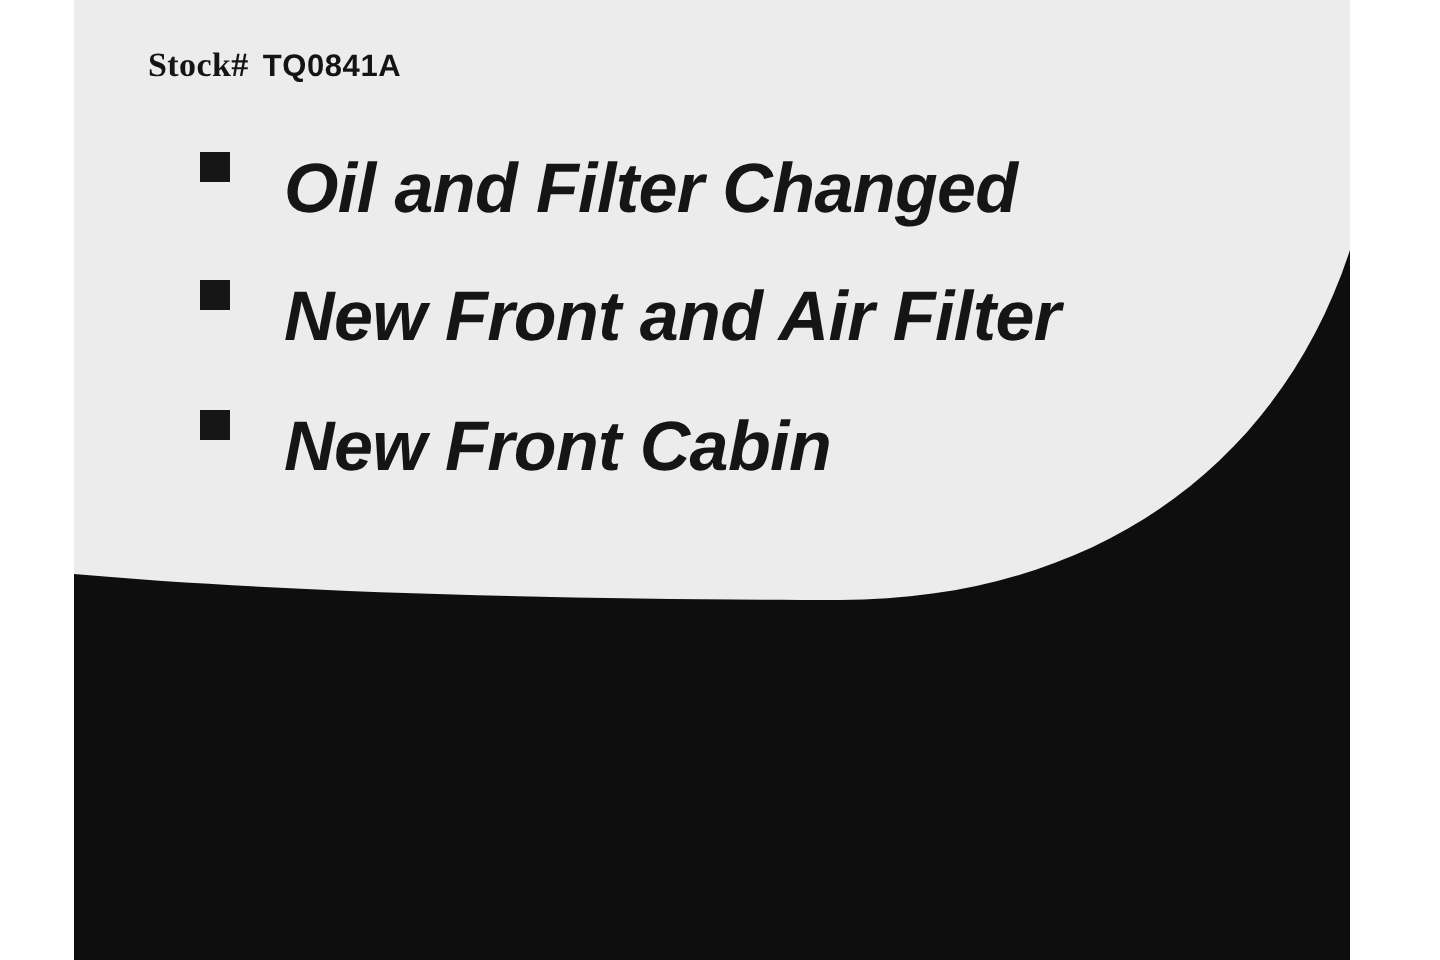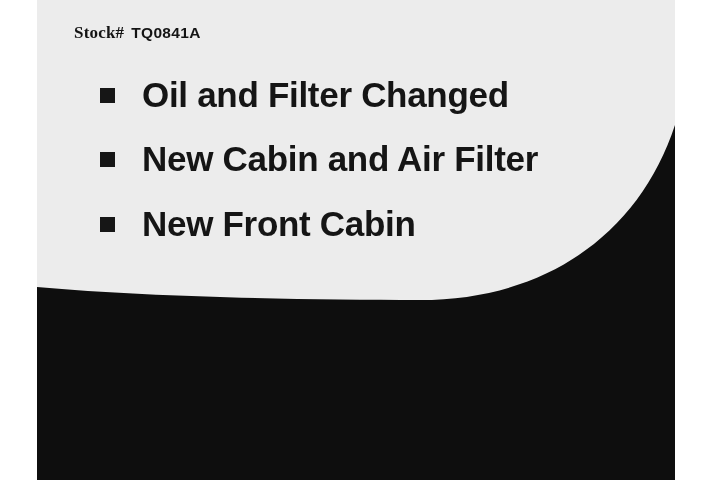--- a/index.html
+++ b/index.html
@@ -62,22 +62,23 @@
     left: 0;
     top: 0;
     margin: 0;
     padding: 0;
     list-style: none;
   }
   .bullet-item {
     position: absolute;
     left: 100px;
     display: flex;
-    align-items: center;
+    align-items: flex-start;
     white-space: nowrap;
+    font-style: italic;
   }
   .bullet-item.b0 { top: 75px; }
   .bullet-item.b1 { top: 139px; }
   .bullet-item.b2 { top: 204px; }
 
   .bullet-marker {
     width: 15px;
     height: 15px;
     background: #161616;
     flex: 0 0 auto;
@@ -118,21 +119,21 @@
       <span class="stock-label">Stock#</span><span class="stock-value">TQ0841A</span>
     </div>
 
     <ul class="bullet-list">
       <li class="bullet-item b0">
         <span class="bullet-marker"></span>
         <span class="bullet-text">Oil and Filter Changed</span>
       </li>
       <li class="bullet-item b1">
         <span class="bullet-marker"></span>
-        <span class="bullet-text">New Cabin and Air Filter</span>
+        <span class="bullet-text">New Front and Air Filter</span>
       </li>
       <li class="bullet-item b2">
         <span class="bullet-marker"></span>
         <span class="bullet-text">New Front Cabin</span>
       </li>
     </ul>
 
   </div>
 </div>
 

